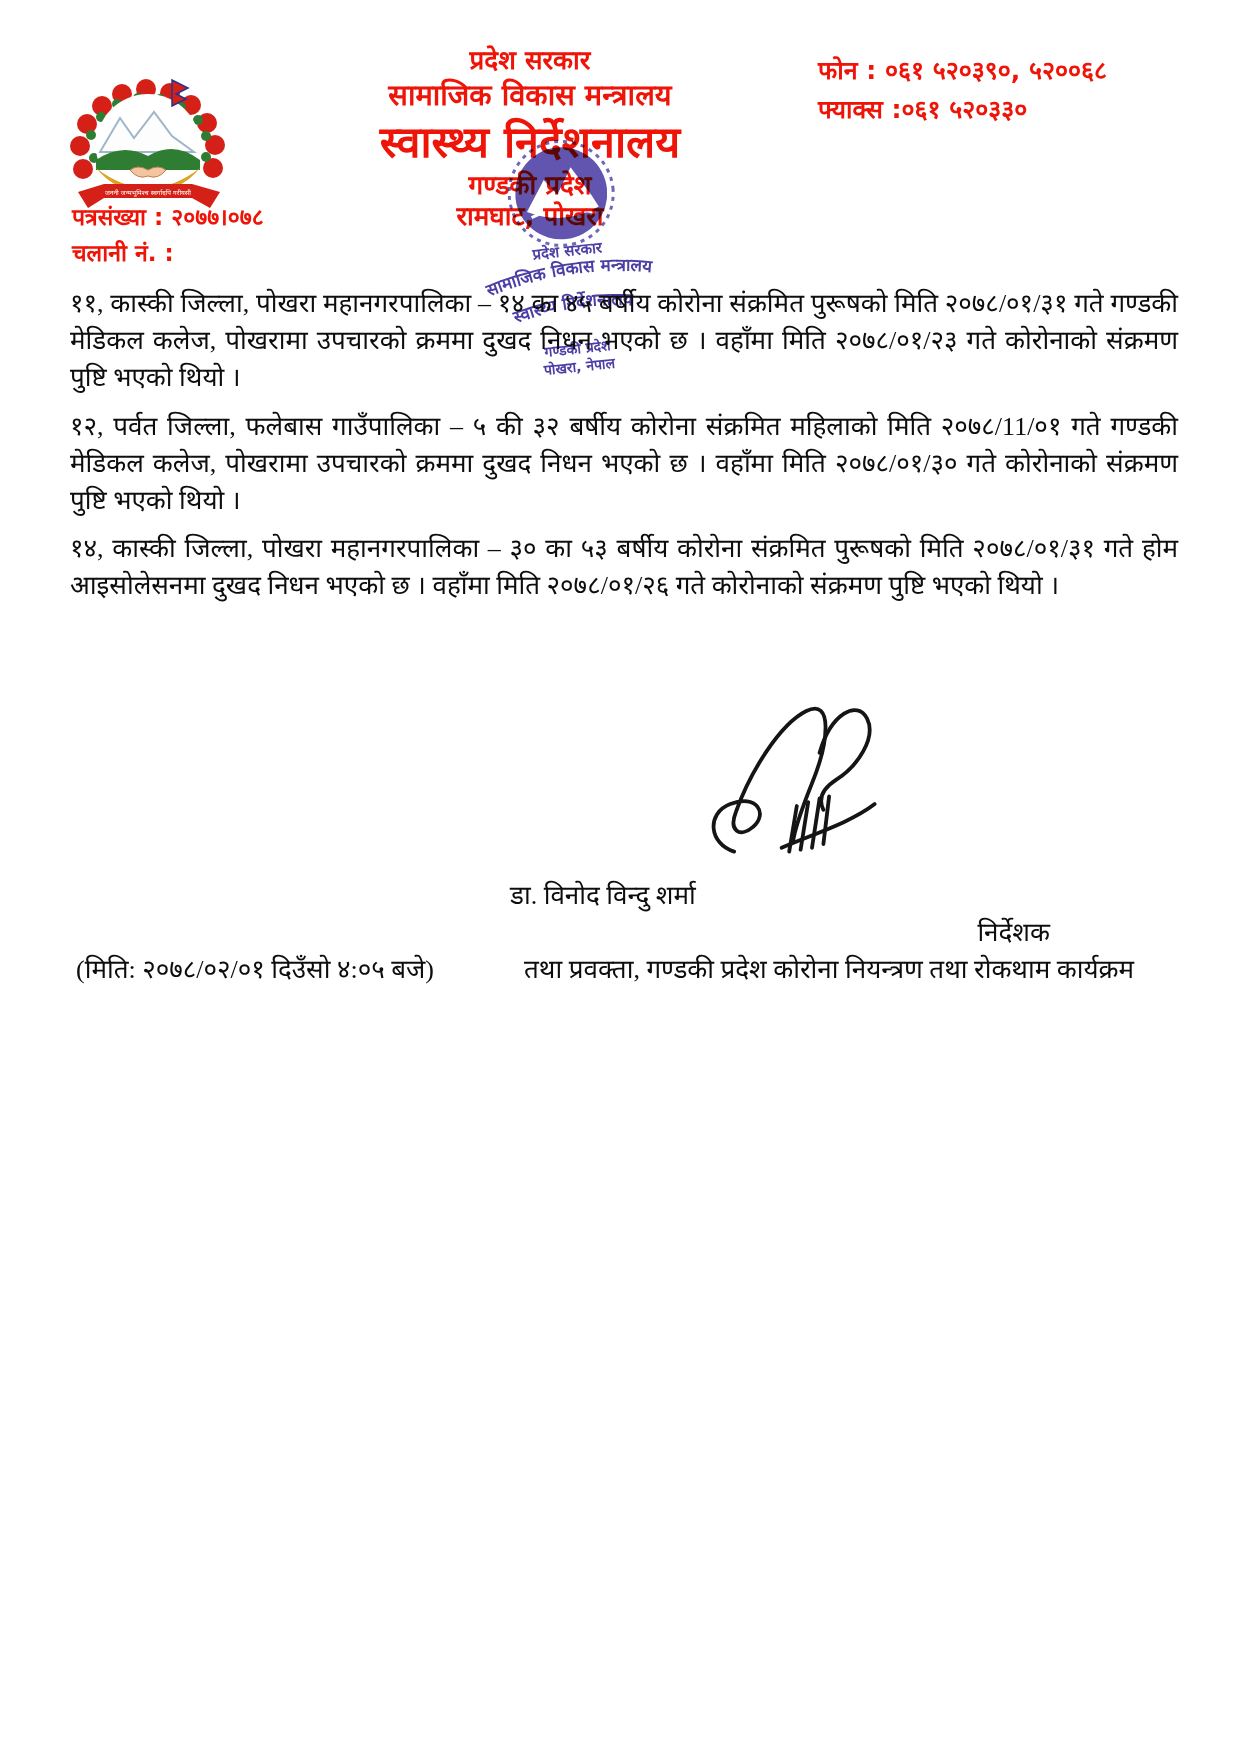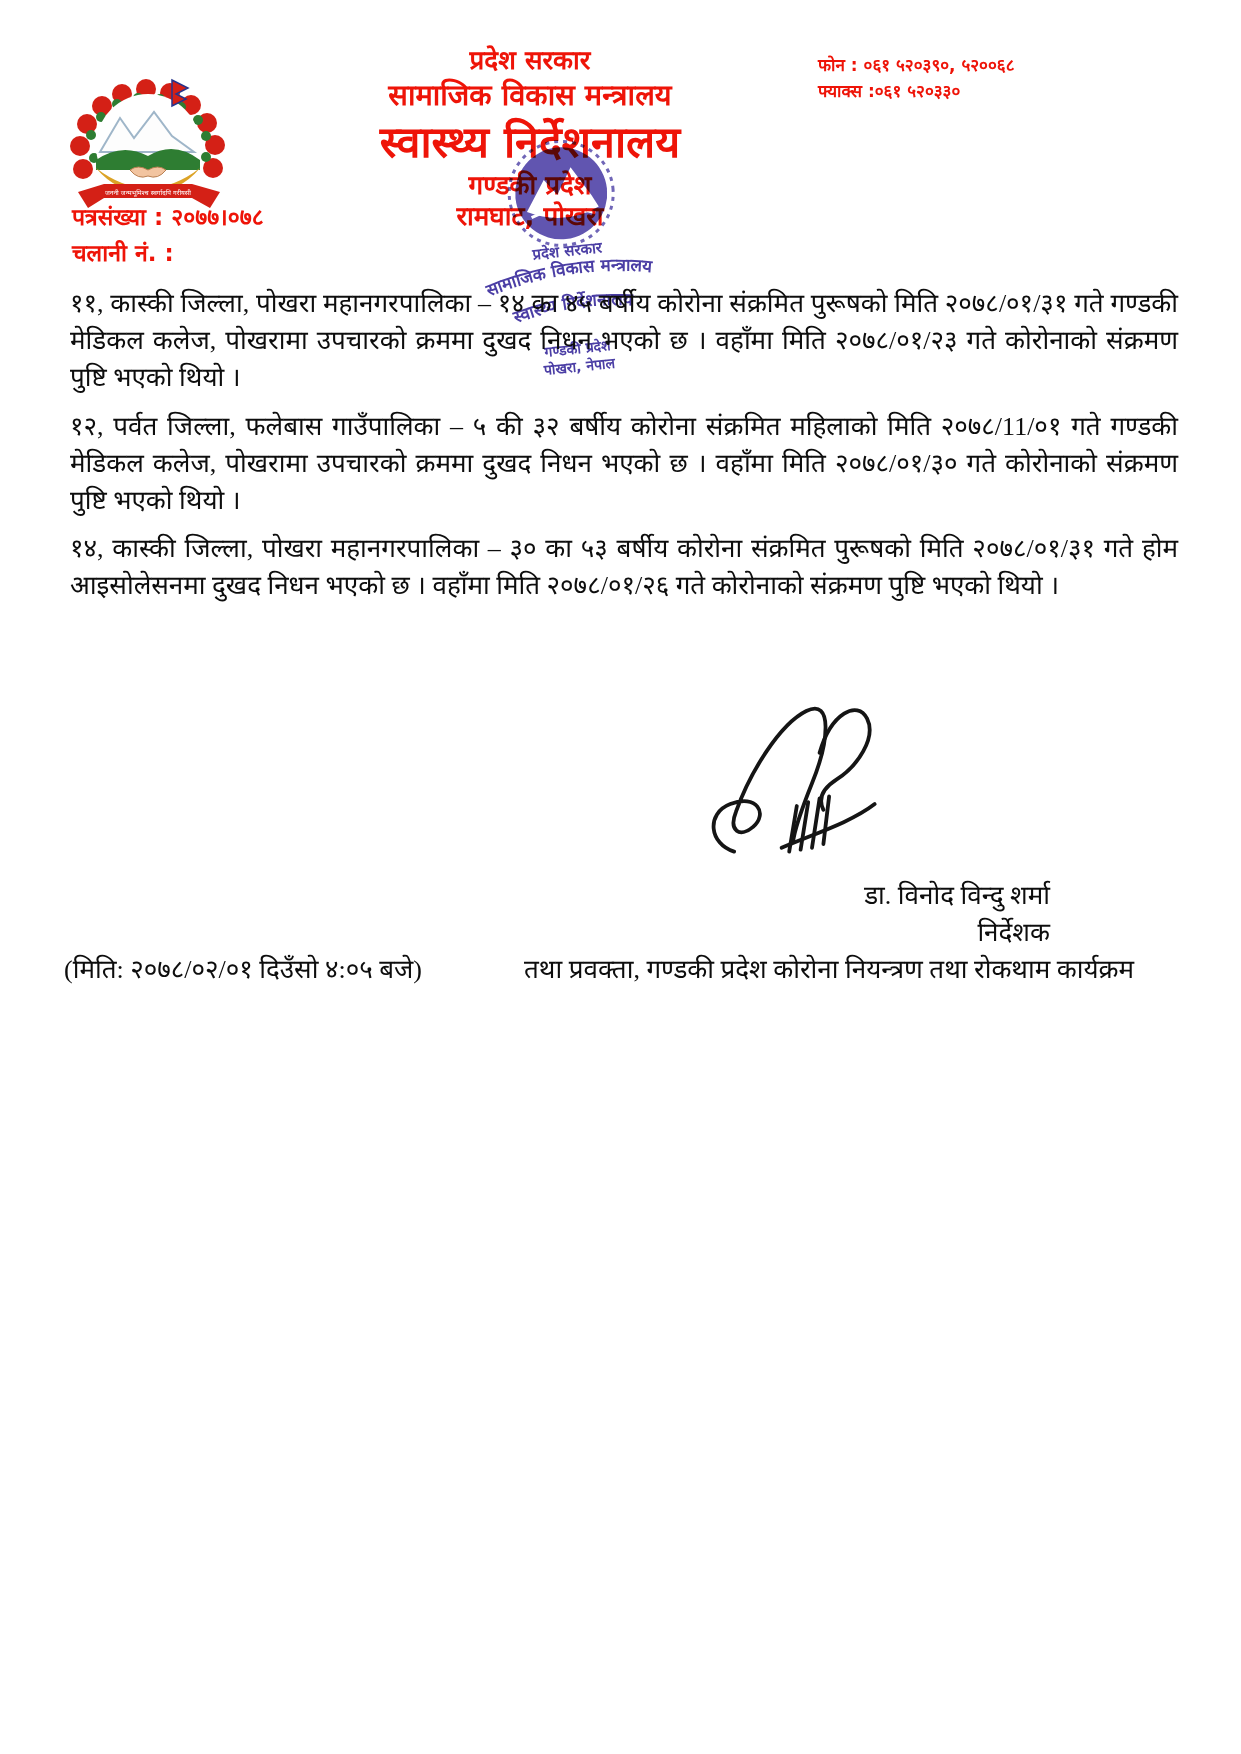--- a/index.html
+++ b/index.html
@@ -14,46 +14,46 @@
     color:#ee1408;font-family:"DejaVu Sans","Liberation Sans",sans-serif;
   }
   .hdr-line1{font-size:26px;font-weight:bold;line-height:1.25;}
   .hdr-line2{font-size:29px;font-weight:bold;line-height:1.3;}
   .hdr-line3{font-size:43px;font-weight:bold;line-height:1.15;margin:4px 0 2px 0;}
   .hdr-line4{font-size:26px;font-weight:bold;line-height:1.2;}
   .hdr-line5{font-size:26px;font-weight:bold;line-height:1.2;}
   .hdr-contact{
     position:absolute;left:818px;top:52px;color:#ee1408;
     font-family:"DejaVu Sans","Liberation Sans",sans-serif;
-    font-size:17px;font-weight:bold;line-height:1.55;white-space:nowrap;
+    font-size:25px;font-weight:bold;line-height:1.55;white-space:nowrap;
   }
   .hdr-refs{
     position:absolute;left:72px;top:200px;color:#ee1408;
     font-family:"DejaVu Sans","Liberation Sans",sans-serif;
     font-size:23px;font-weight:bold;line-height:1.55;white-space:nowrap;
   }
   .logo{position:absolute;left:60px;top:74px;width:178px;height:156px;}
   
   .stamp{
     position:absolute;left:428px;top:138px;width:280px;height:240px;
     transform:rotate(-6deg);mix-blend-mode:multiply;opacity:.93;
   }
   
   .body-text{
     position:absolute;left:70px;top:286px;width:1108px;
     color:#0d0d0d;font-size:26px;line-height:1.42;text-align:justify;
   }
   .body-text p{margin:0 0 12px 0;}
   
   .sig-art{position:absolute;left:698px;top:692px;width:190px;height:190px;}
-  .sig-name{position:absolute;left:510px;top:876px;width:540px;text-align:right;
+  .sig-name{position:absolute;left:510px;top:876px;width:540px;text-align:left;
     color:#0d0d0d;font-size:26px;}
   .sig-title{position:absolute;left:510px;top:913px;width:540px;text-align:right;
     color:#0d0d0d;font-size:26px;}
-  .foot-date{position:absolute;left:64px;top:950px;color:#0d0d0d;font-size:26px;white-space:nowrap;}
+  .foot-date{position:absolute;left:76px;top:950px;color:#0d0d0d;font-size:26px;white-space:nowrap;}
   .foot-role{position:absolute;left:524px;top:950px;color:#0d0d0d;font-size:26px;white-space:nowrap;}
 </style>
 </head>
 <body>
 
 <div class="page">
 
   <svg class="logo" viewBox="0 0 178 156">
 
     <g>

